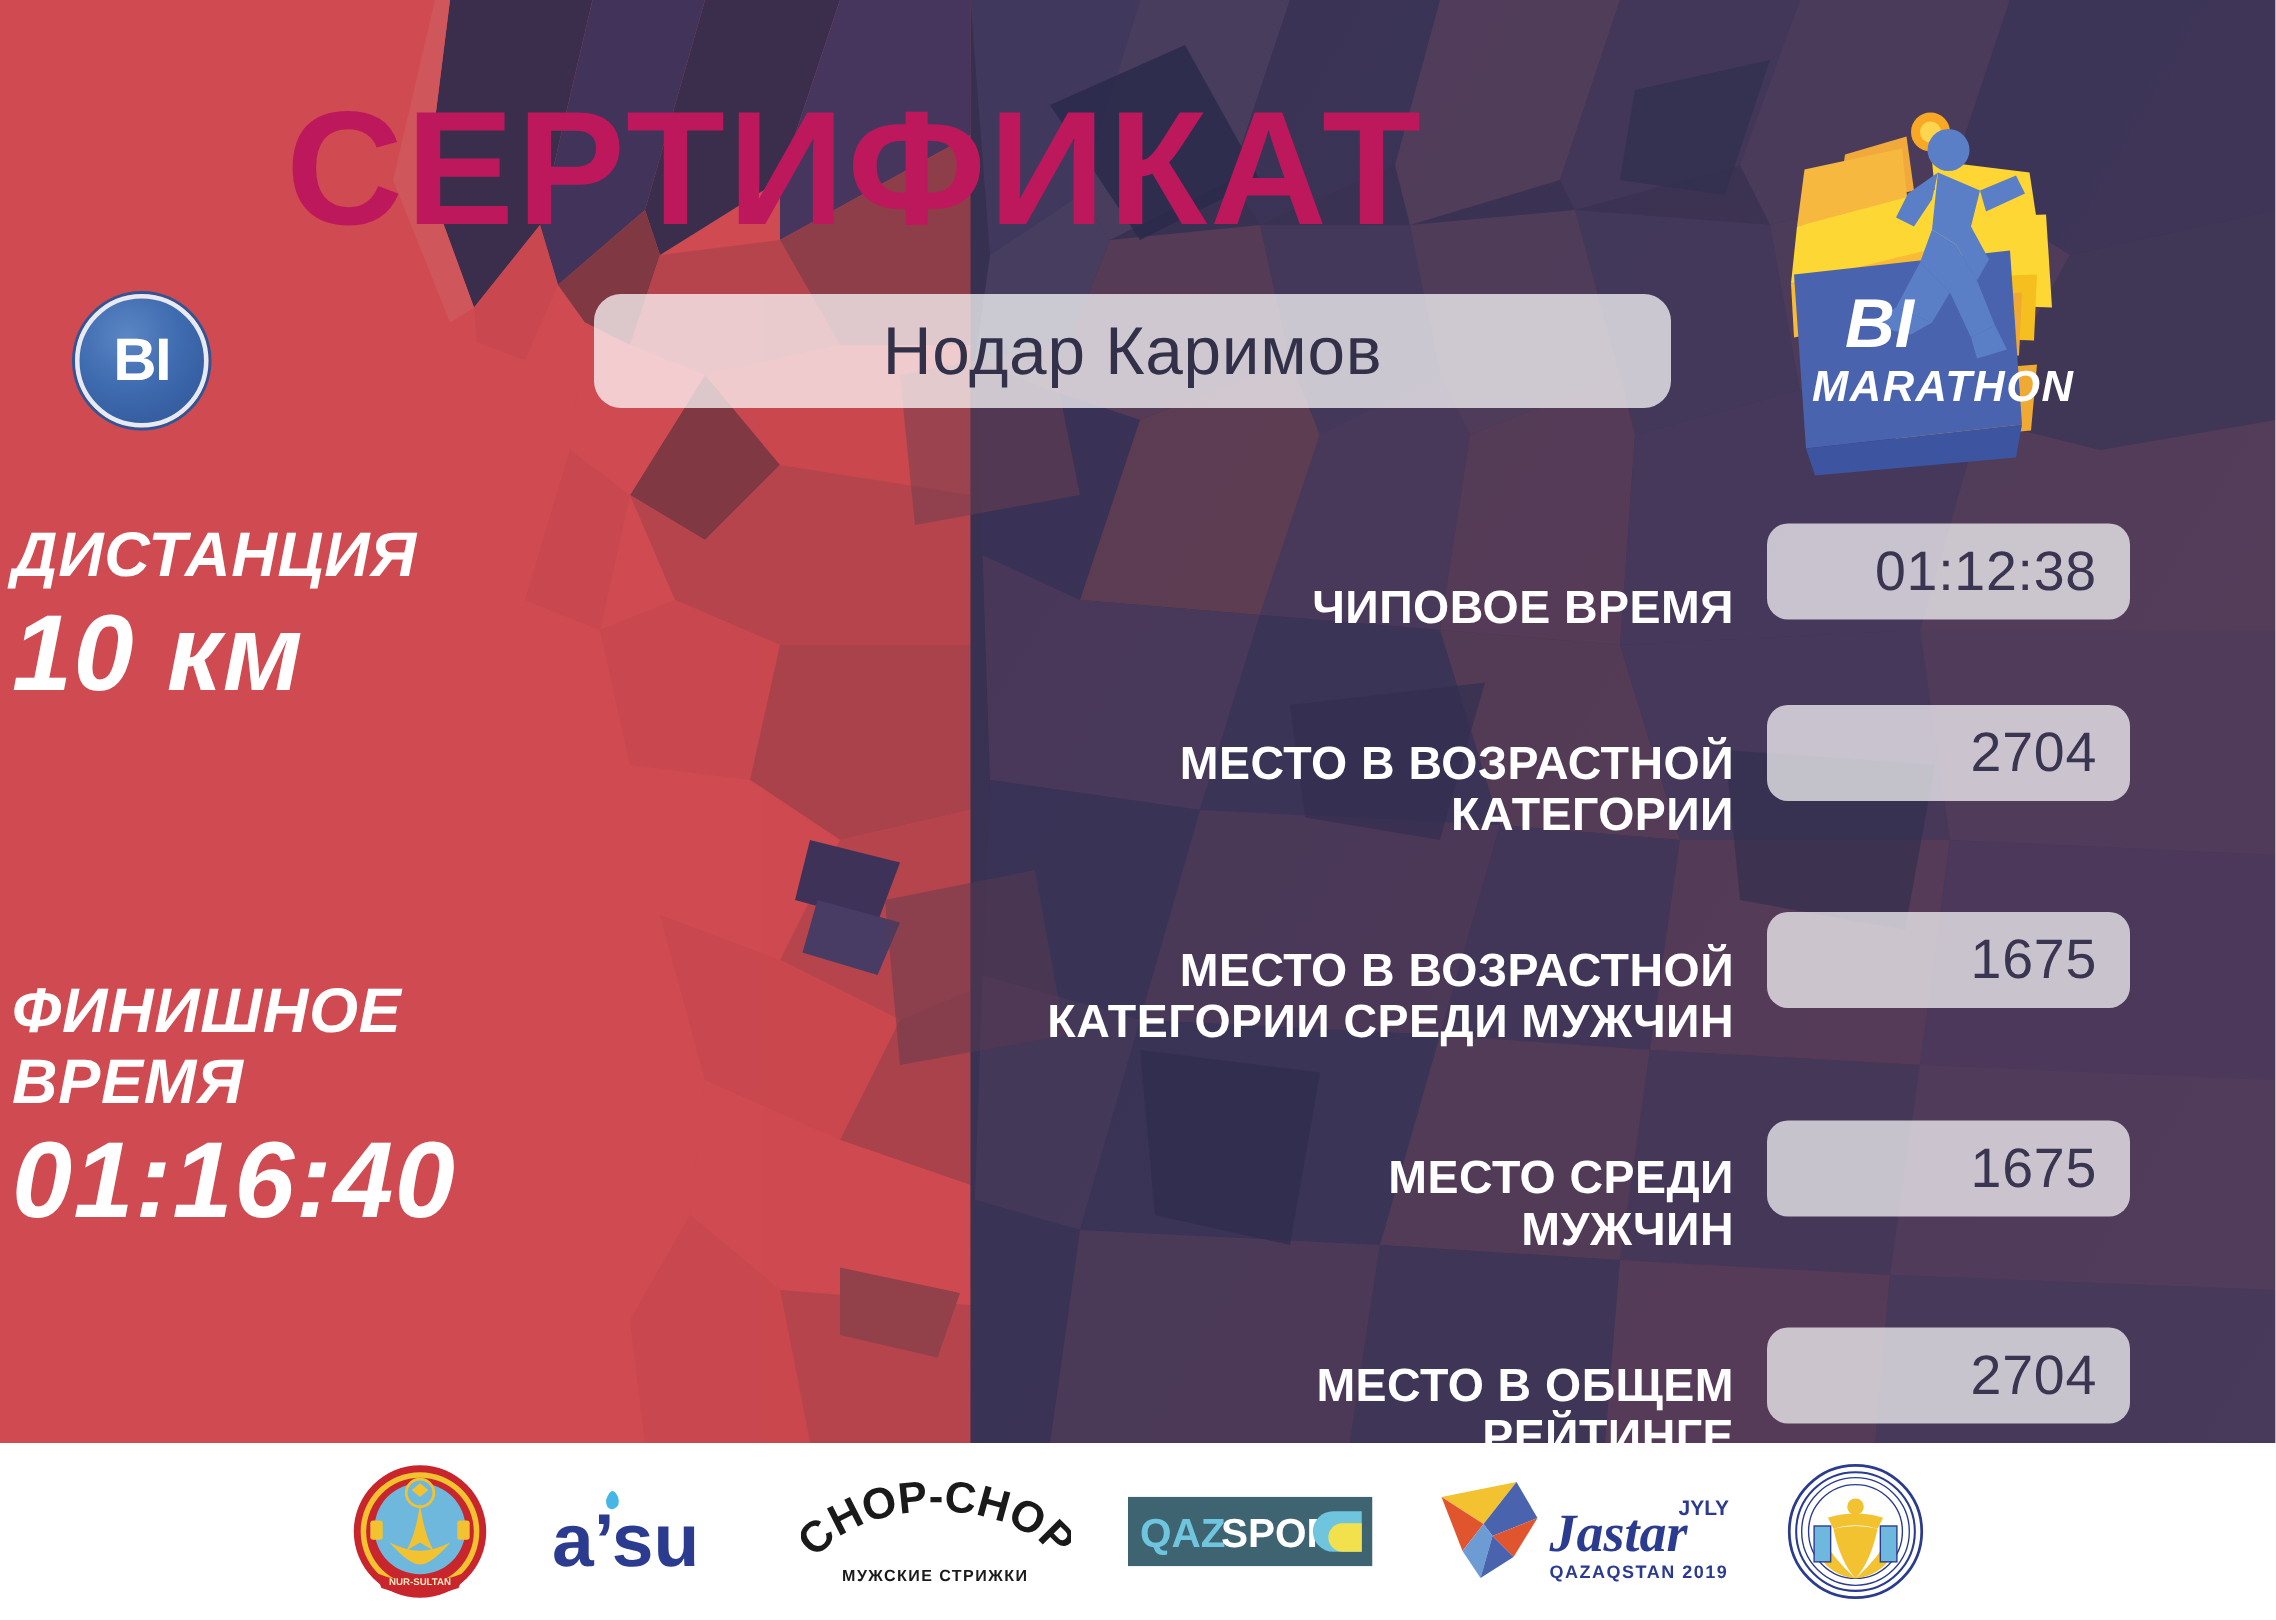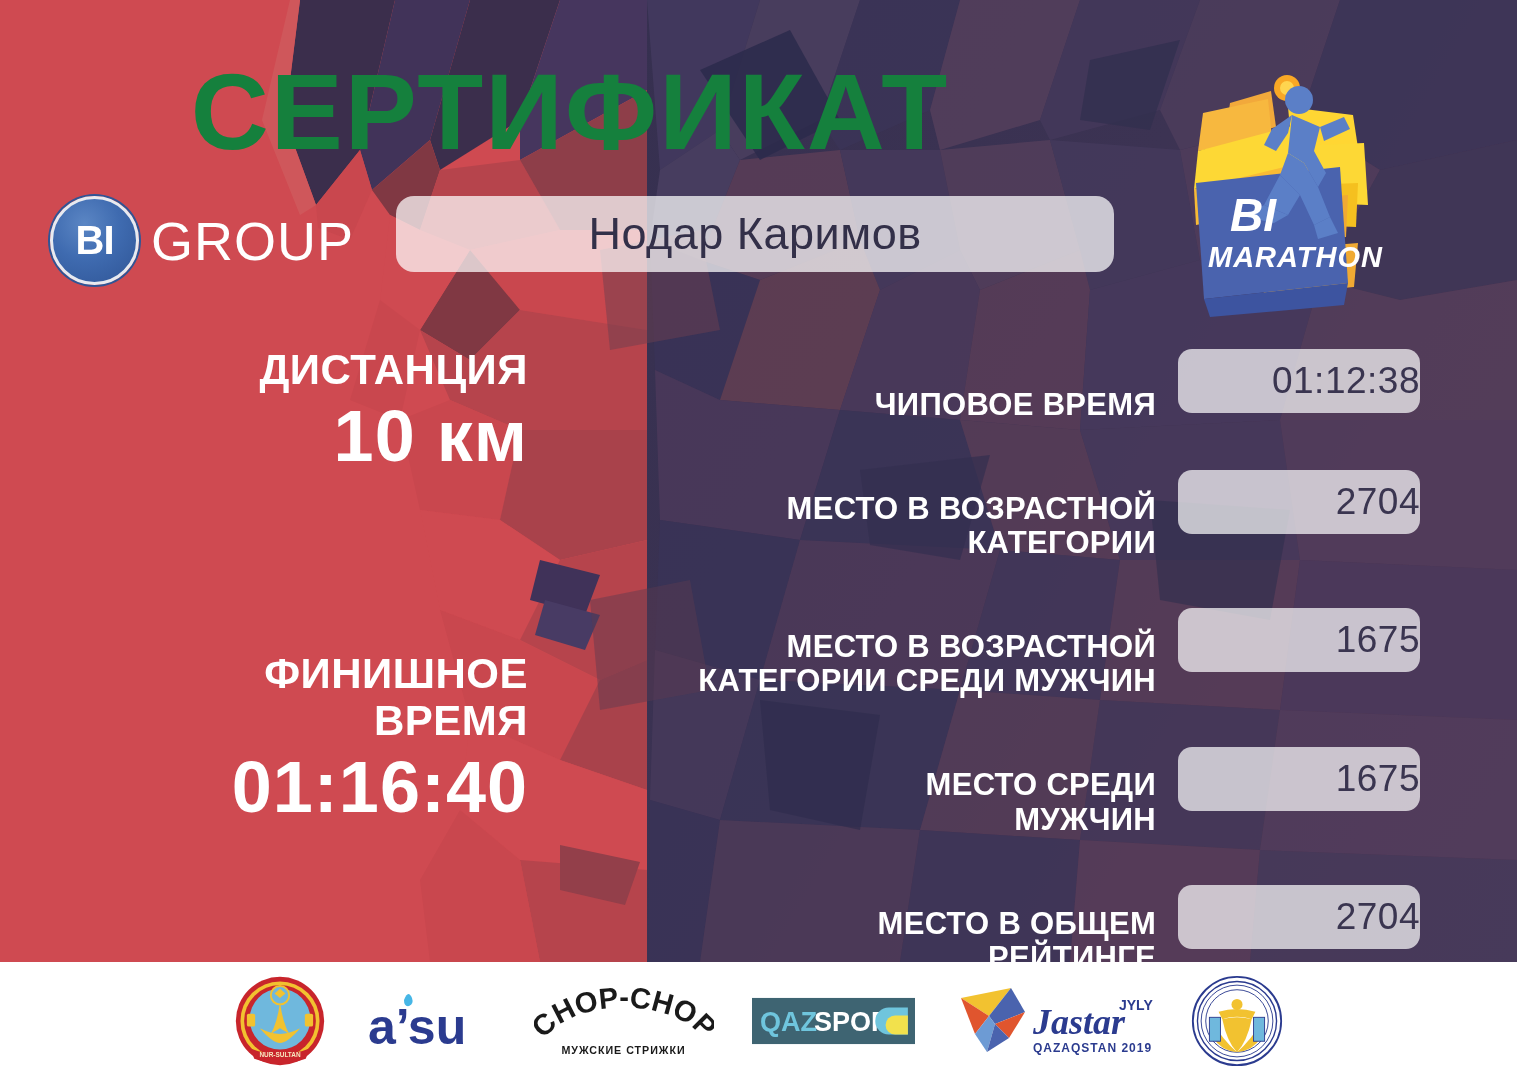--- a/index.html
+++ b/index.html
@@ -28,21 +28,21 @@
   }
   .bg svg{position:absolute;left:0;top:0;width:1517px;height:962px;}
 
   
   .title{
     position:absolute;left:0;top:58px;width:1140px;
     text-align:center;
     font-size:108px;line-height:1;
     font-weight:bold;
     letter-spacing:2px;
-    color:#15803d;
+    color:#be185d;
     z-index:6;
   }
 
   .bi-group{
     position:absolute;left:50px;top:196px;
     display:flex;align-items:center;gap:12px;
     z-index:6;
   }
   .bi-badge{
     width:83px;height:83px;border-radius:50%;
@@ -69,21 +69,21 @@
   }
 
   
   .marathon-logo{
     position:absolute;left:1168px;top:55px;width:240px;height:265px;z-index:6;
   }
   .marathon-logo svg{width:240px;height:265px;}
 
   
   .left-col{position:absolute;left:0;top:0;width:647px;height:962px;z-index:5;}
-  .lblock{position:absolute;width:520px;text-align:right;color:#fff;}
+  .lblock{position:absolute;width:520px;text-align:left;color:#fff;font-style:italic;}
   .lblock .lbl{
     font-size:42px;font-weight:bold;line-height:1.12;letter-spacing:0.5px;
   }
   .lblock .val{
     font-size:72px;font-weight:bold;line-height:1.1;margin-top:4px;letter-spacing:1px;
   }
   #dist-block{left:8px;top:346px;}
   #fin-block{left:8px;top:650px;}
 
   
@@ -103,21 +103,21 @@
     padding-right:22px;
     white-space:pre-line;
     margin-top:48px;
   }
   .stat-value{
     flex:0 0 auto;
     width:242px;height:64px;
     border-radius:14px;
     background:rgba(255,255,255,0.70);
     display:flex;align-items:center;justify-content:flex-end;
-    box-sizing:border-box;
+    padding-right:22px;box-sizing:border-box;
     color:#3a3550;font-size:37px;letter-spacing:0.5px;
   }
 
   
   .sponsors{
     position:absolute;left:0;top:962px;width:1517px;height:118px;
     background:#ffffff;
     display:flex;align-items:center;justify-content:center;
     gap:38px;
     z-index:7;
@@ -241,21 +241,20 @@
         <polygon points="600,250 700,230 720,330 610,350" fill="#6b3f50" opacity="0.55"></polygon>
         <polygon points="590,600 690,580 710,690 600,710" fill="#5b3c52" opacity="0.5"></polygon>
       </g>
     </svg>
   </div>
 
   <div class="title">СЕРТИФИКАТ</div>
 
   <div class="bi-group">
     <div class="bi-badge">BI</div>
-    <div class="bi-word">GROUP</div>
   </div>
 
   <div class="name-pill">
     <span>Нодар Каримов</span>
   </div>
 
   <div class="marathon-logo">
     <svg viewBox="0 0 240 265">
 
       <circle cx="119" cy="33" r="13" fill="#f9a825"></circle>

